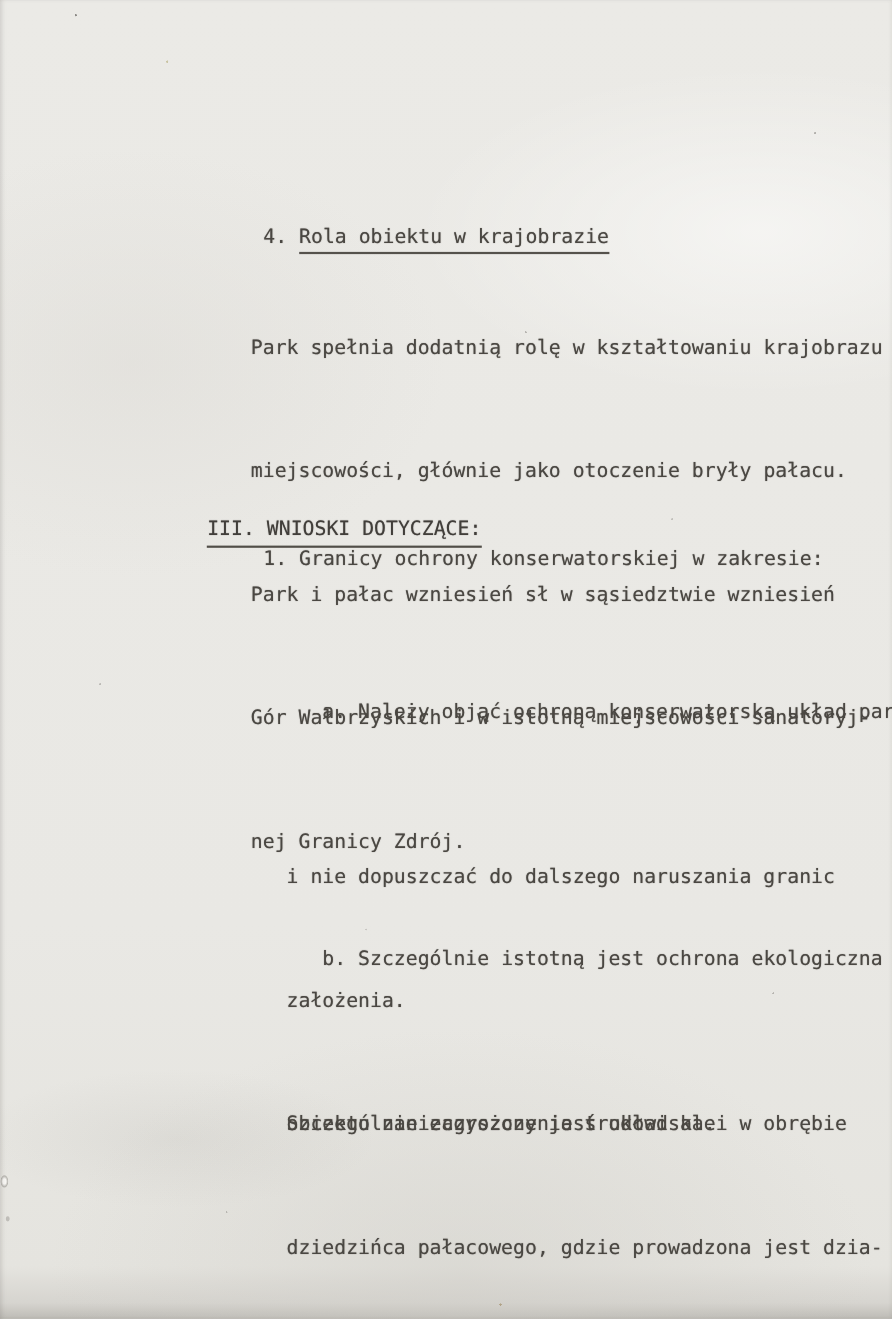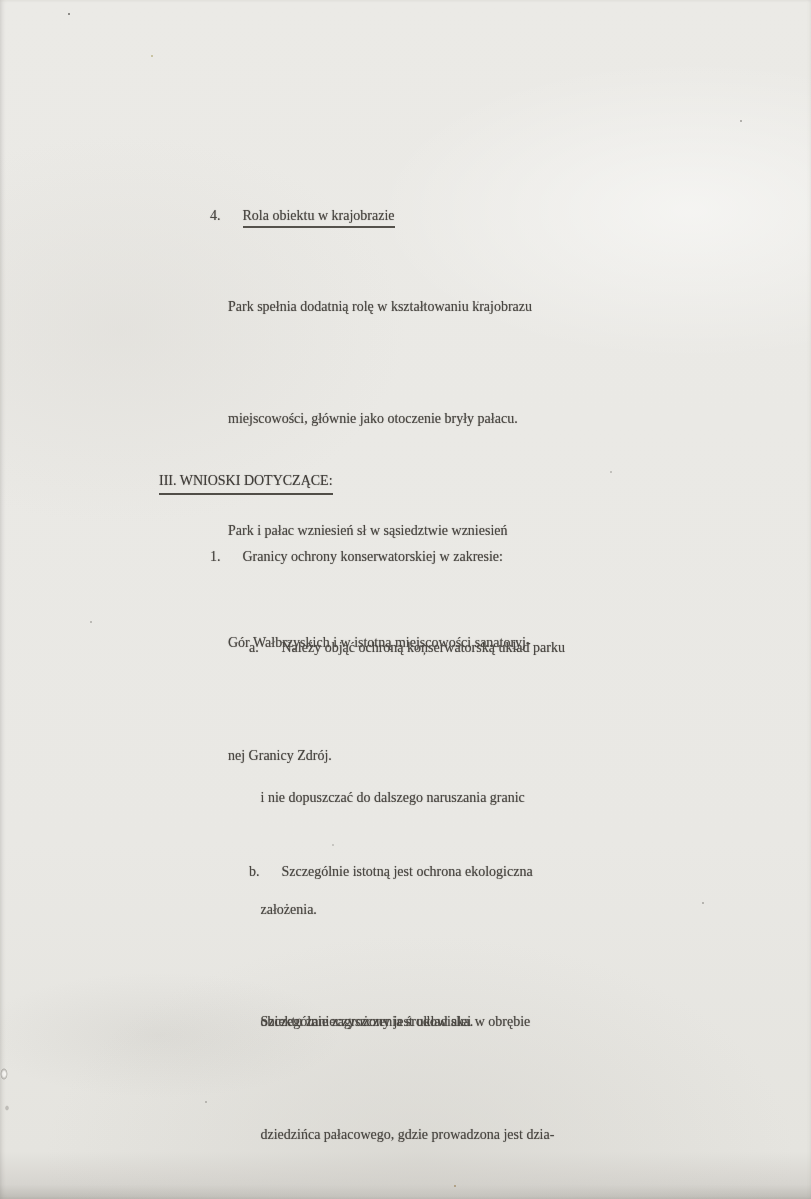--- a/index.html
+++ b/index.html
@@ -29,31 +29,31 @@
       radial-gradient(3px 4px at 7px 1108px, rgba(120,117,112,.35) 45%, rgba(120,117,112,0) 70%),
       
       radial-gradient(260px 90px at 160px 1035px, rgba(150,147,141,.12), rgba(150,147,141,0) 70%),
       radial-gradient(420px 200px at 690px 210px, rgba(255,255,254,.5), rgba(255,255,254,0) 75%),
       radial-gradient(380px 260px at 120px 330px, rgba(221,219,214,.5), rgba(221,219,214,0) 75%),
       radial-gradient(500px 300px at 420px 1160px, rgba(206,204,198,.45), rgba(206,204,198,0) 75%),
       
       linear-gradient(to bottom, #ebeae6 0%, #e9e8e4 70%, #e5e4df 96%, #d6d4cf 98.8%, #bdbbb5 100%);
     box-shadow: inset 3px 0 5px -2px rgba(110,108,103,.28), inset -2px 0 4px -2px rgba(110,108,103,.15);
   }
-  .line{position:absolute;white-space:pre;line-height:37.4px;font-size:14px;
-        color:#4a4742;text-shadow:0 0 1px rgba(72,69,64,.6);font-family:Liberation Serif, serif;}
+  .line{position:absolute;white-space:pre;line-height:37.4px;font-size:18px;
+        color:#4a4742;text-shadow:0 0 1px rgba(72,69,64,.6);}
   .num{display:inline-block;width:32.5px;}
   .u4{border-bottom:2px solid #55524c;padding-bottom:3px;}
   .u3{border-bottom:2.6px solid #514e48;padding-bottom:5px;}
   .blk div{line-height:37.4px;}
   .cont{margin-left:32.5px;}
   .h4line{left:196px;top:160px;}
-  .para4{left:228px;top:213px;}
+  .para4{left:228px;top:223px;}
   .h3line{left:145px;top:425px;color:#413e3a;}
-  .item1{left:196px;top:501px;}
+  .item1{left:196px;top:453px;}
   .itemA{left:228px;top:517px;}
   .itemB{left:228px;top:741px;}
 </style>
 </head>
 <body>
 
 <div class="paper">
 
   <div class="line h4line">
     <span class="num">4.</span><span class="u4">Rola obiektu w krajobrazie</span>

